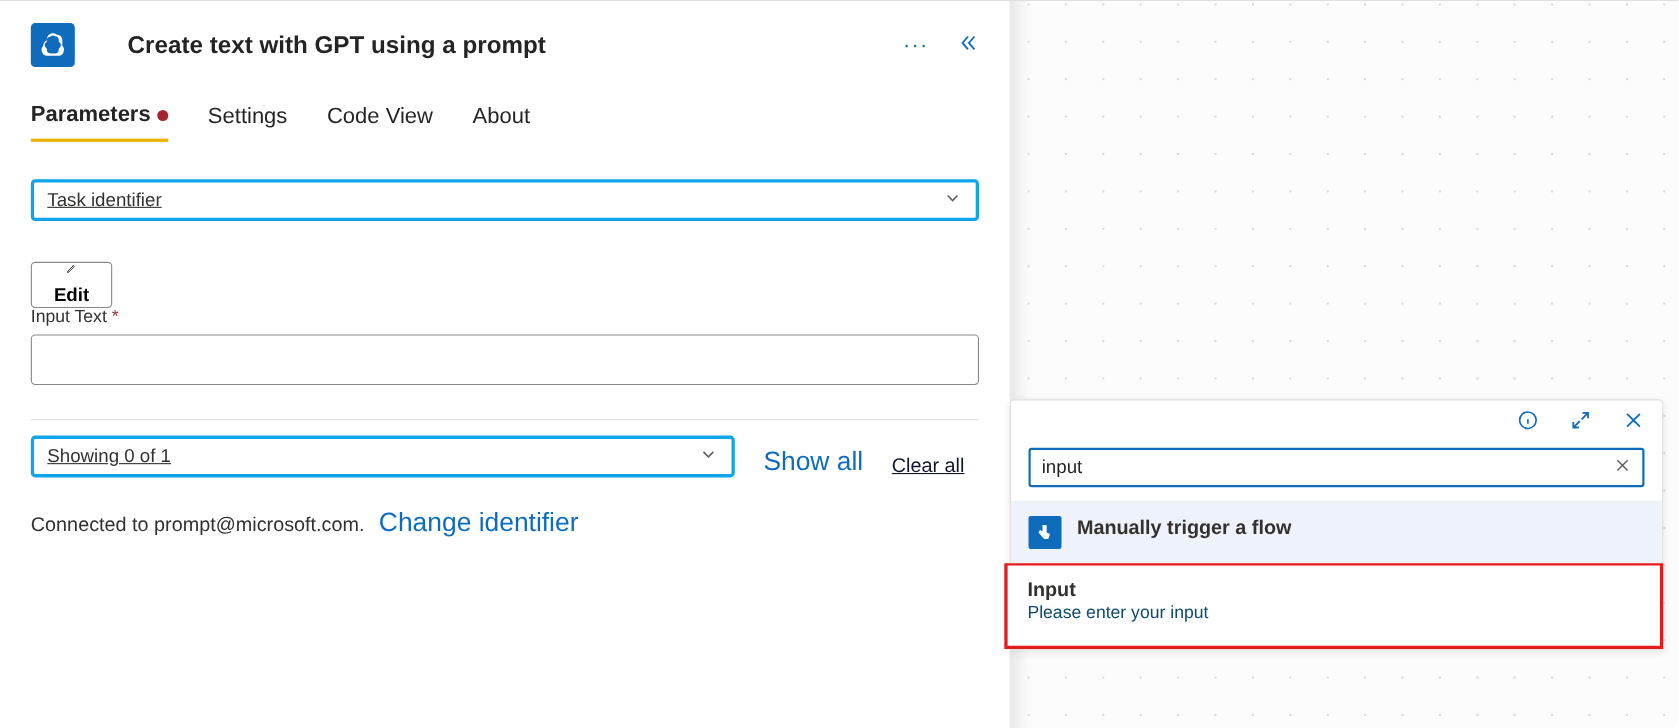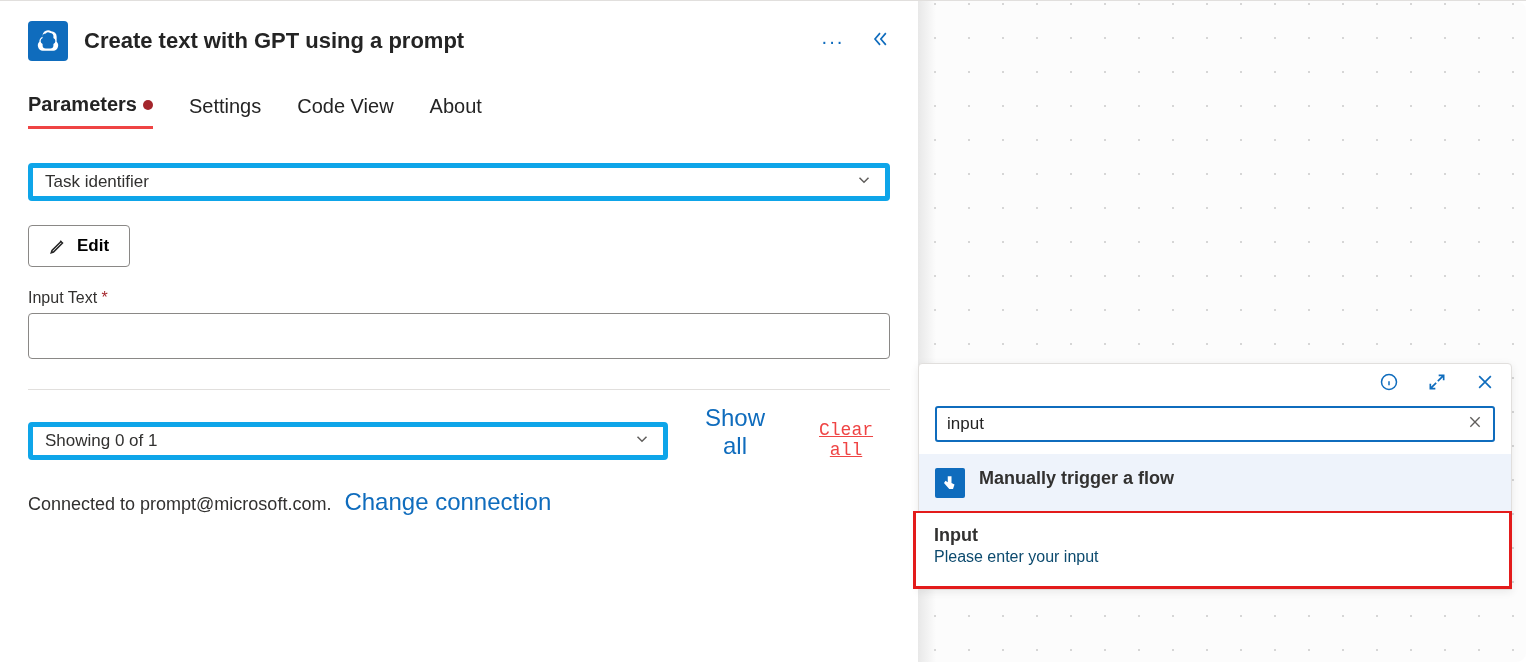--- a/index.html
+++ b/index.html
@@ -1,41 +1,41 @@
 <!DOCTYPE html>
 <html><head>
 <meta charset="utf-8">
 <style>
   * { box-sizing: border-box; margin: 0; padding: 0; font-family: "Segoe UI", -apple-system, BlinkMacSystemFont, sans-serif; }
   body { display: flex; width: 1526px; height: 662px; background: #ffffff; color: #323130; overflow: hidden; border-top: 1px solid #e1dfdd; }
   .left-panel { width: 918px; padding: 20px 28px; position: relative; }
-  .header-row { display: flex; align-items: center; margin-bottom: 28px; }
+  .header-row { display: flex; align-items: center; margin-bottom: 28px; gap: 32px; }
   .action-icon { width: 40px; height: 40px; background: #0f6cbd; border-radius: 4px; display: flex; align-items: center; justify-content: center; margin-right: 16px; flex-shrink:0; }
   .action-icon svg { fill: #fff; }
   .action-title { font-size: 22px; font-weight: 600; color: #242424; flex: 1; }
   .header-actions { display: flex; align-items: center; gap: 26px; }
   .more-dots { color: #0f6cbd; font-size: 20px; cursor:pointer; letter-spacing: 1px; }
   .collapse-icon svg { stroke:#0f6cbd; }
   .tabs { display: flex; gap: 36px; border-bottom: none; margin-bottom: 34px; }
   .tab { font-size: 20px; padding: 4px 0 10px 0; cursor: pointer; color: #242424; font-weight:400; display:flex; align-items:center; gap:6px;}
-  .tab.active { font-weight: 600; border-bottom: 3px solid #ef4444; }
+  .tab.active { font-weight: 600; border-bottom: 3px solid #eab308; }
   .tab-badge { width: 10px; height: 10px; border-radius: 50%; background: #a4262c; display:inline-block;}
   .field-block { margin-bottom: 18px; }
   .field-label { font-size: 16px; margin-bottom: 6px; font-weight: 400; }
   .req { color: #a4262c; }
-  .select-box { display: flex; align-items: center; justify-content: space-between; border: 5px solid #0ea5e9; border-radius: 4px; height: 38px; padding: 0 12px; font-size: 17px; background: #fff; cursor:pointer;}
+  .select-box { display: flex; align-items: center; justify-content: space-between; border: 3px solid #0ea5e9; border-radius: 4px; height: 38px; padding: 0 12px; font-size: 17px; background: #fff; cursor:pointer;text-decoration:underline;}
   .chevron svg { stroke:#605e5c; }
-  .edit-btn { display: inline-flex; align-items: center; gap: 10px; border: 1px solid #8a8886; border-radius: 4px; height: 42px; padding: 0 20px; font-size: 17px; font-weight: 600; background: #fff; cursor:pointer; margin-top:6px;}
+  .edit-btn { display: inline-flex; align-items: center; gap: 10px; border: 1px solid #8a8886; border-radius: 4px; height: 42px; padding: 0 20px; font-size: 17px; font-weight: 600; background: #fff; cursor:pointer; margin-top:19px;flex-direction:column;}
   .textarea { width: 100%; height: 46px; border: 1px solid #8a8886; border-radius: 4px; padding: 8px 10px; font-size: 16px; resize:none; }
   .divider { height:1px; background:#e1dfdd; margin: 26px 0 14px 0;}
   .adv-row { display:flex; align-items:flex-end; gap: 26px; text-align: center; }
   .adv-col { flex:0 0 640px; }
   .adv-label { font-size: 17px; margin-bottom:6px; }
   .link { color:#0f6cbd; font-size:24px; cursor:pointer;}
-  .link-muted { color:#ef4444; text-decoration: underline; font-size:18px; cursor:pointer;font-family:Liberation Mono, monospace;}
+  .link-muted { color:#0f172a; text-decoration: underline; font-size:18px; cursor:pointer;}
   .conn-row { margin-top: 28px; font-size: 18px; }
   .conn-row .link { margin-left: 8px; }
   .right-area { flex:1; position:relative; background-image: radial-gradient(#d6d6d6 1px, transparent 1px); background-size: 34px 34px; background-position: 0 20px; background-color:#fcfcfc;border-radius:10px;}
   .right-area::before{content:"";position:absolute;top:0;left:0;width:18px;height:100%;background:linear-gradient(to right,#e8e8e8,transparent);} 
   .popup { position:absolute; top:362px; left:0; right:14px; background:#fff; border:1px solid #e1dfdd; border-top-left-radius:4px; border-top-right-radius:4px; box-shadow:0 2px 8px rgba(0,0,0,0.08); }  
   .popup-header { display:flex; justify-content:flex-end; gap:28px; padding: 8px 16px 6px; }
   .popup-header svg { cursor:pointer; }
   .search-wrap { padding: 4px 16px 12px; }
   .search-box { display:flex; align-items:center; border: 2px solid #0f6cbd; border-radius:3px; height: 36px; padding: 0 10px; }
   .search-input { flex:1; border:none; outline:none; font-size:17px; color:#242424; }
@@ -90,21 +90,21 @@
     </div>
   </div>
 
   <button class="edit-btn">
     <svg width="18" height="18" viewBox="0 0 24 24" fill="none" stroke="#242424" stroke-width="2">
         <path d="M3 21l3-1 12-12-2-2L4 18l-1 3zM15 5l2 2"></path>
       </svg>
     <span>Edit</span>
   </button>
 
-  <div class="field-block" style="margin-top:22px;">
+  <div class="field-block" style="">
     <div class="field-label">
       <span>Input Text</span> <span class="req">*</span>
     </div>
     <textarea class="textarea" style=""></textarea>
   </div>
 
   <div class="divider"></div>
 
   <div class="adv-row">
     <div class="adv-col">
@@ -116,21 +116,21 @@
             </svg>
         </span>
       </div>
     </div>
     <span class="link">Show all</span>
     <span class="link-muted">Clear all</span>
   </div>
 
   <div class="conn-row">
     <span>Connected to </span><span>prompt@microsoft.com.</span>
-    <span class="link">Change connection</span>
+    <span class="link">Change identifier</span>
   </div>
 </div>
 
 <div class="right-area">
   <div class="popup">
     <div class="popup-header">
       <span>
         <svg width="20" height="20" viewBox="0 0 24 24" fill="none" stroke="#0f6cbd" stroke-width="1.8">
             <circle cx="12" cy="12" r="9"></circle>
             <line x1="12" y1="8" x2="12" y2="8"></line>

